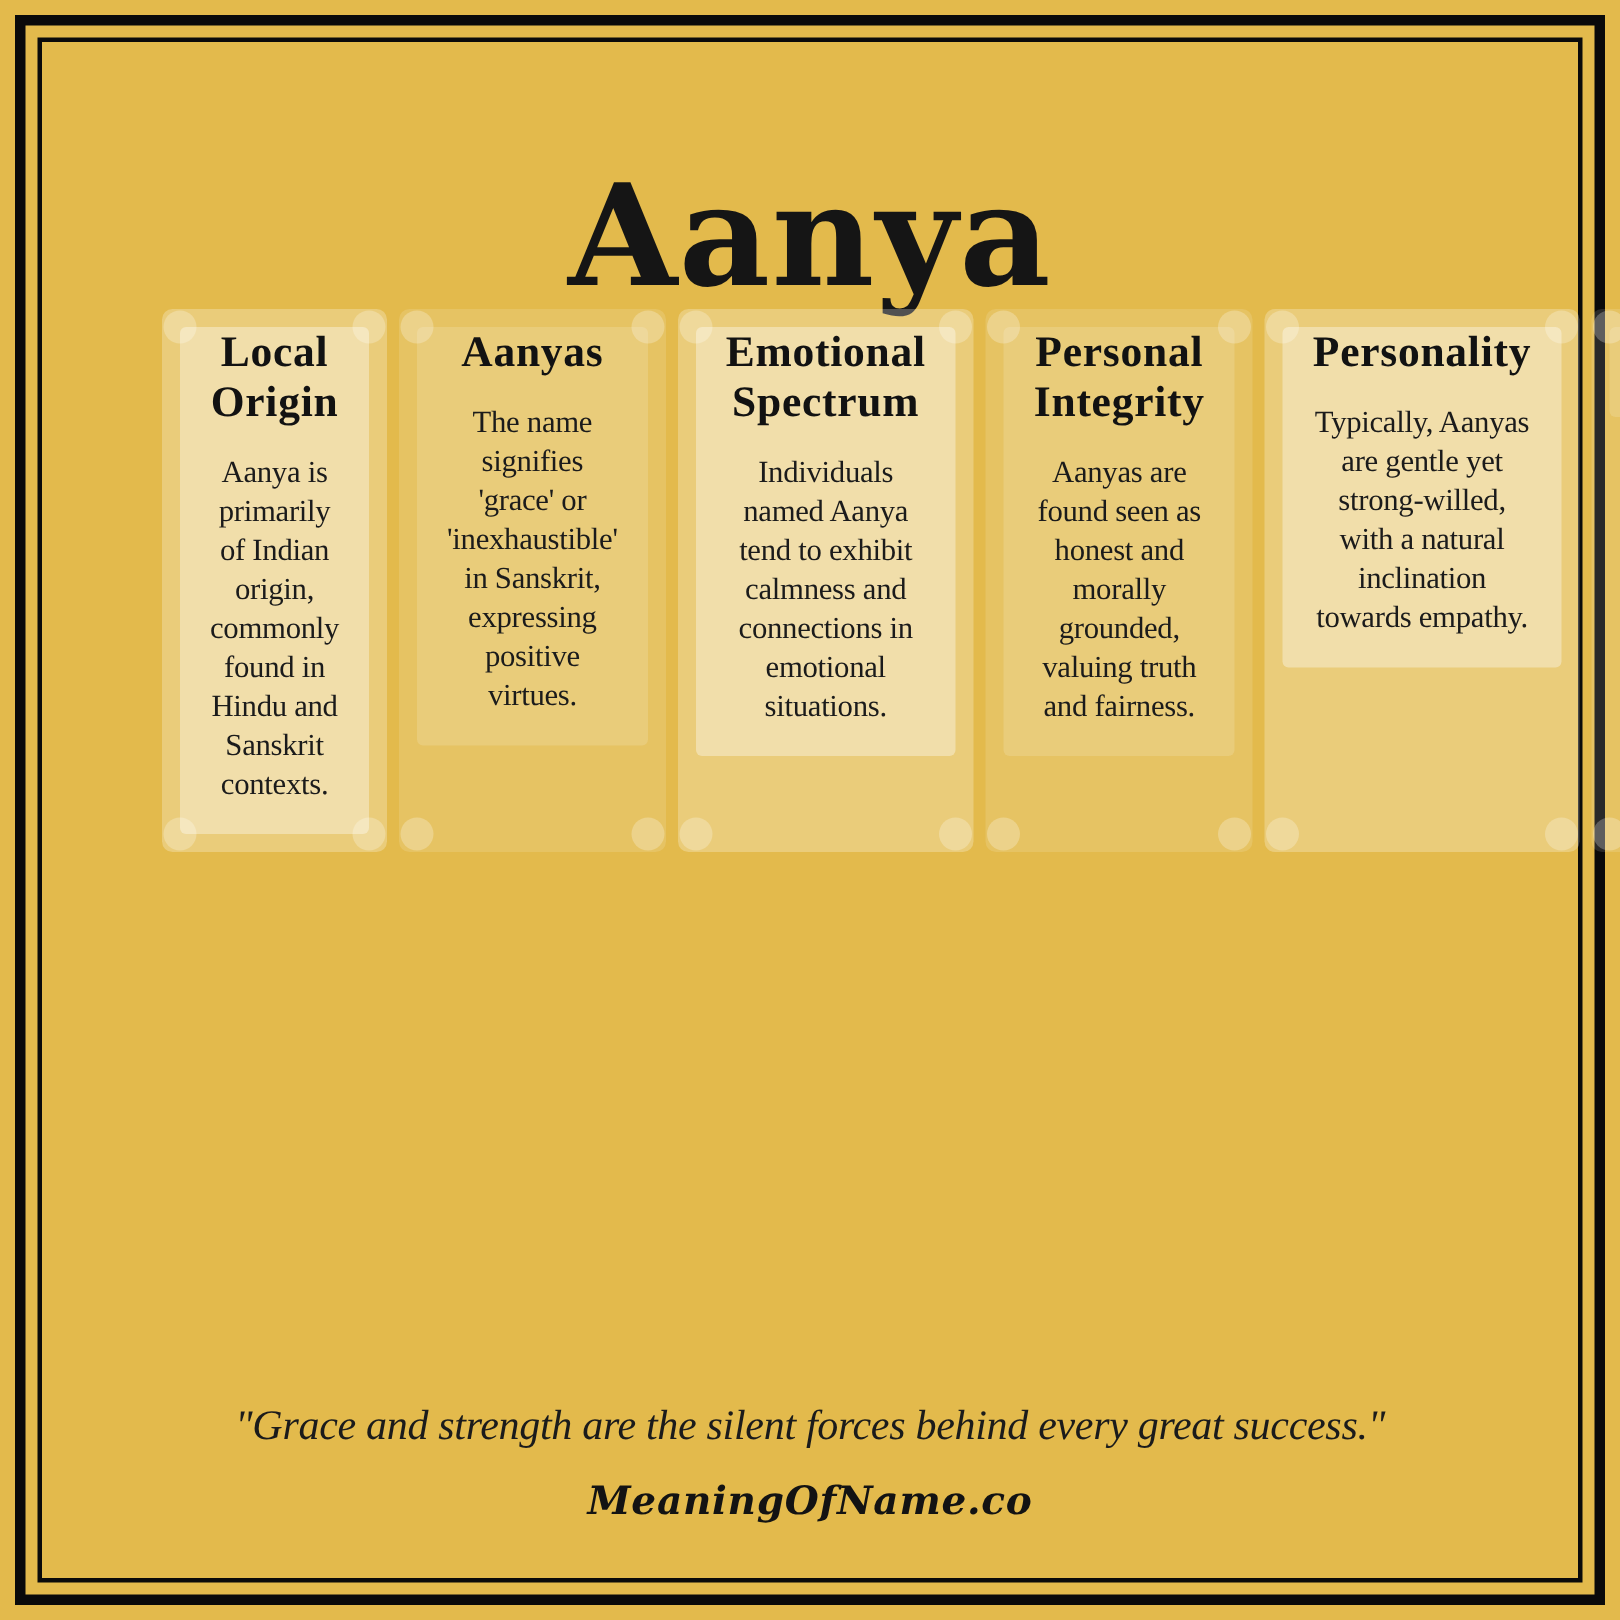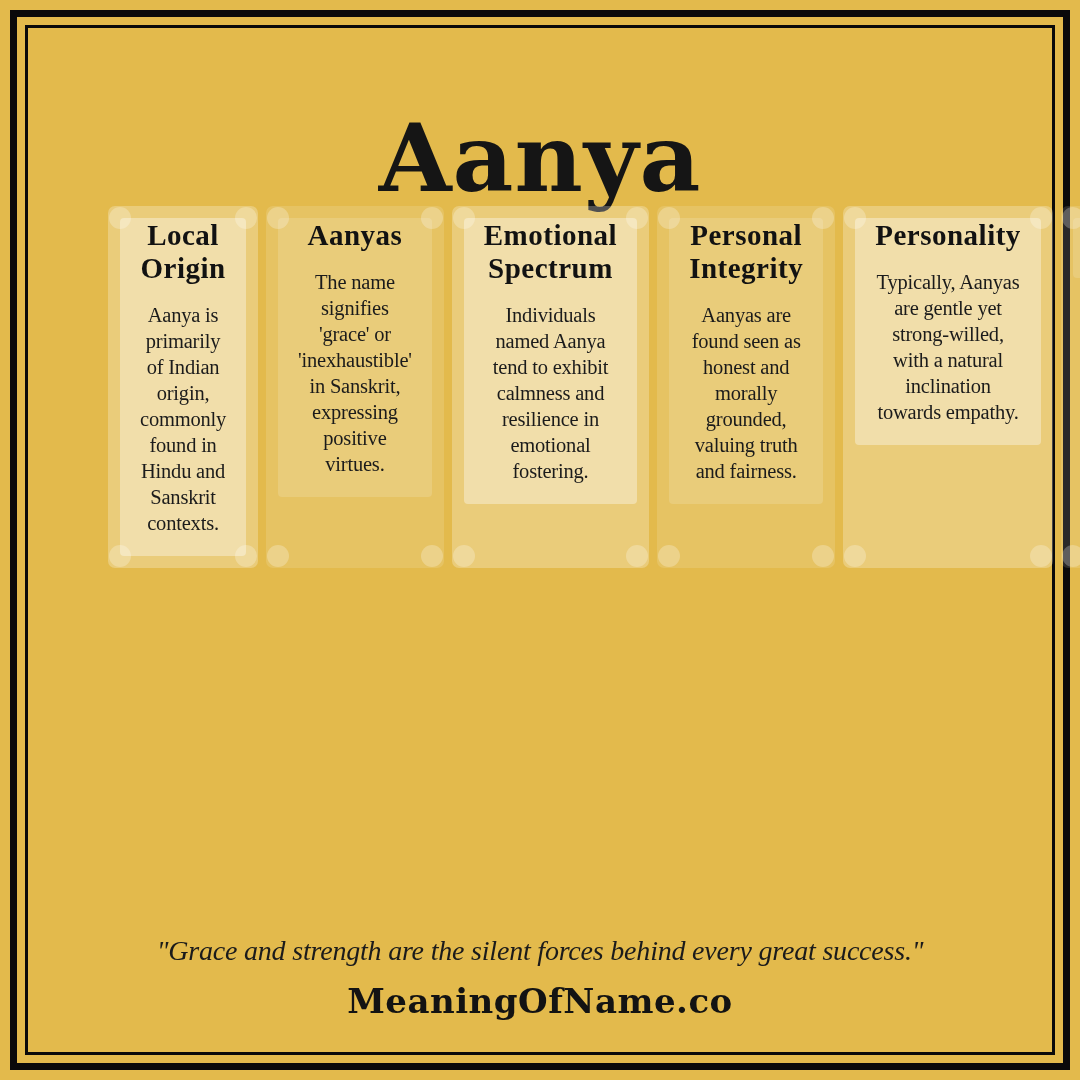--- a/index.html
+++ b/index.html
@@ -114,25 +114,26 @@
     font-style: italic;
     font-size: 28px;
     line-height: 34px;
     letter-spacing: -0.2px;
     color: #1b1b1b;
     margin: 0 0 16px 0;
   }
   .brand {
     font-family: "DejaVu Serif", serif;
     font-weight: 700;
-    font-size: 34px;
+    font-size: 26px;
     line-height: 34px;
     color: #131313;
     margin: 0;
     letter-spacing: 0.5px;
+    font-style: italic;
   }
 </style>
 </head>
 <body>
 
 <div class="frame-outer"></div>
 <div class="frame-inner"></div>
 
 <h1 class="title">Aanya</h1>
 
@@ -159,21 +160,21 @@
     </div>
   </div>
 
   <div class="card light">
     <span class="dot tl"></span>
     <span class="dot tr"></span>
     <span class="dot bl"></span>
     <span class="dot br"></span>
     <div class="card-inner">
       <h2>Emotional Spectrum</h2>
-      <p>Individuals named Aanya tend to exhibit calmness and resilience in emotional fostering.</p>
+      <p>Individuals named Aanya tend to exhibit calmness and connections in emotional situations.</p>
     </div>
   </div>
 
   <div class="card">
     <span class="dot tl"></span>
     <span class="dot tr"></span>
     <span class="dot bl"></span>
     <span class="dot br"></span>
     <div class="card-inner">
       <h2>Personal Integrity</h2>

